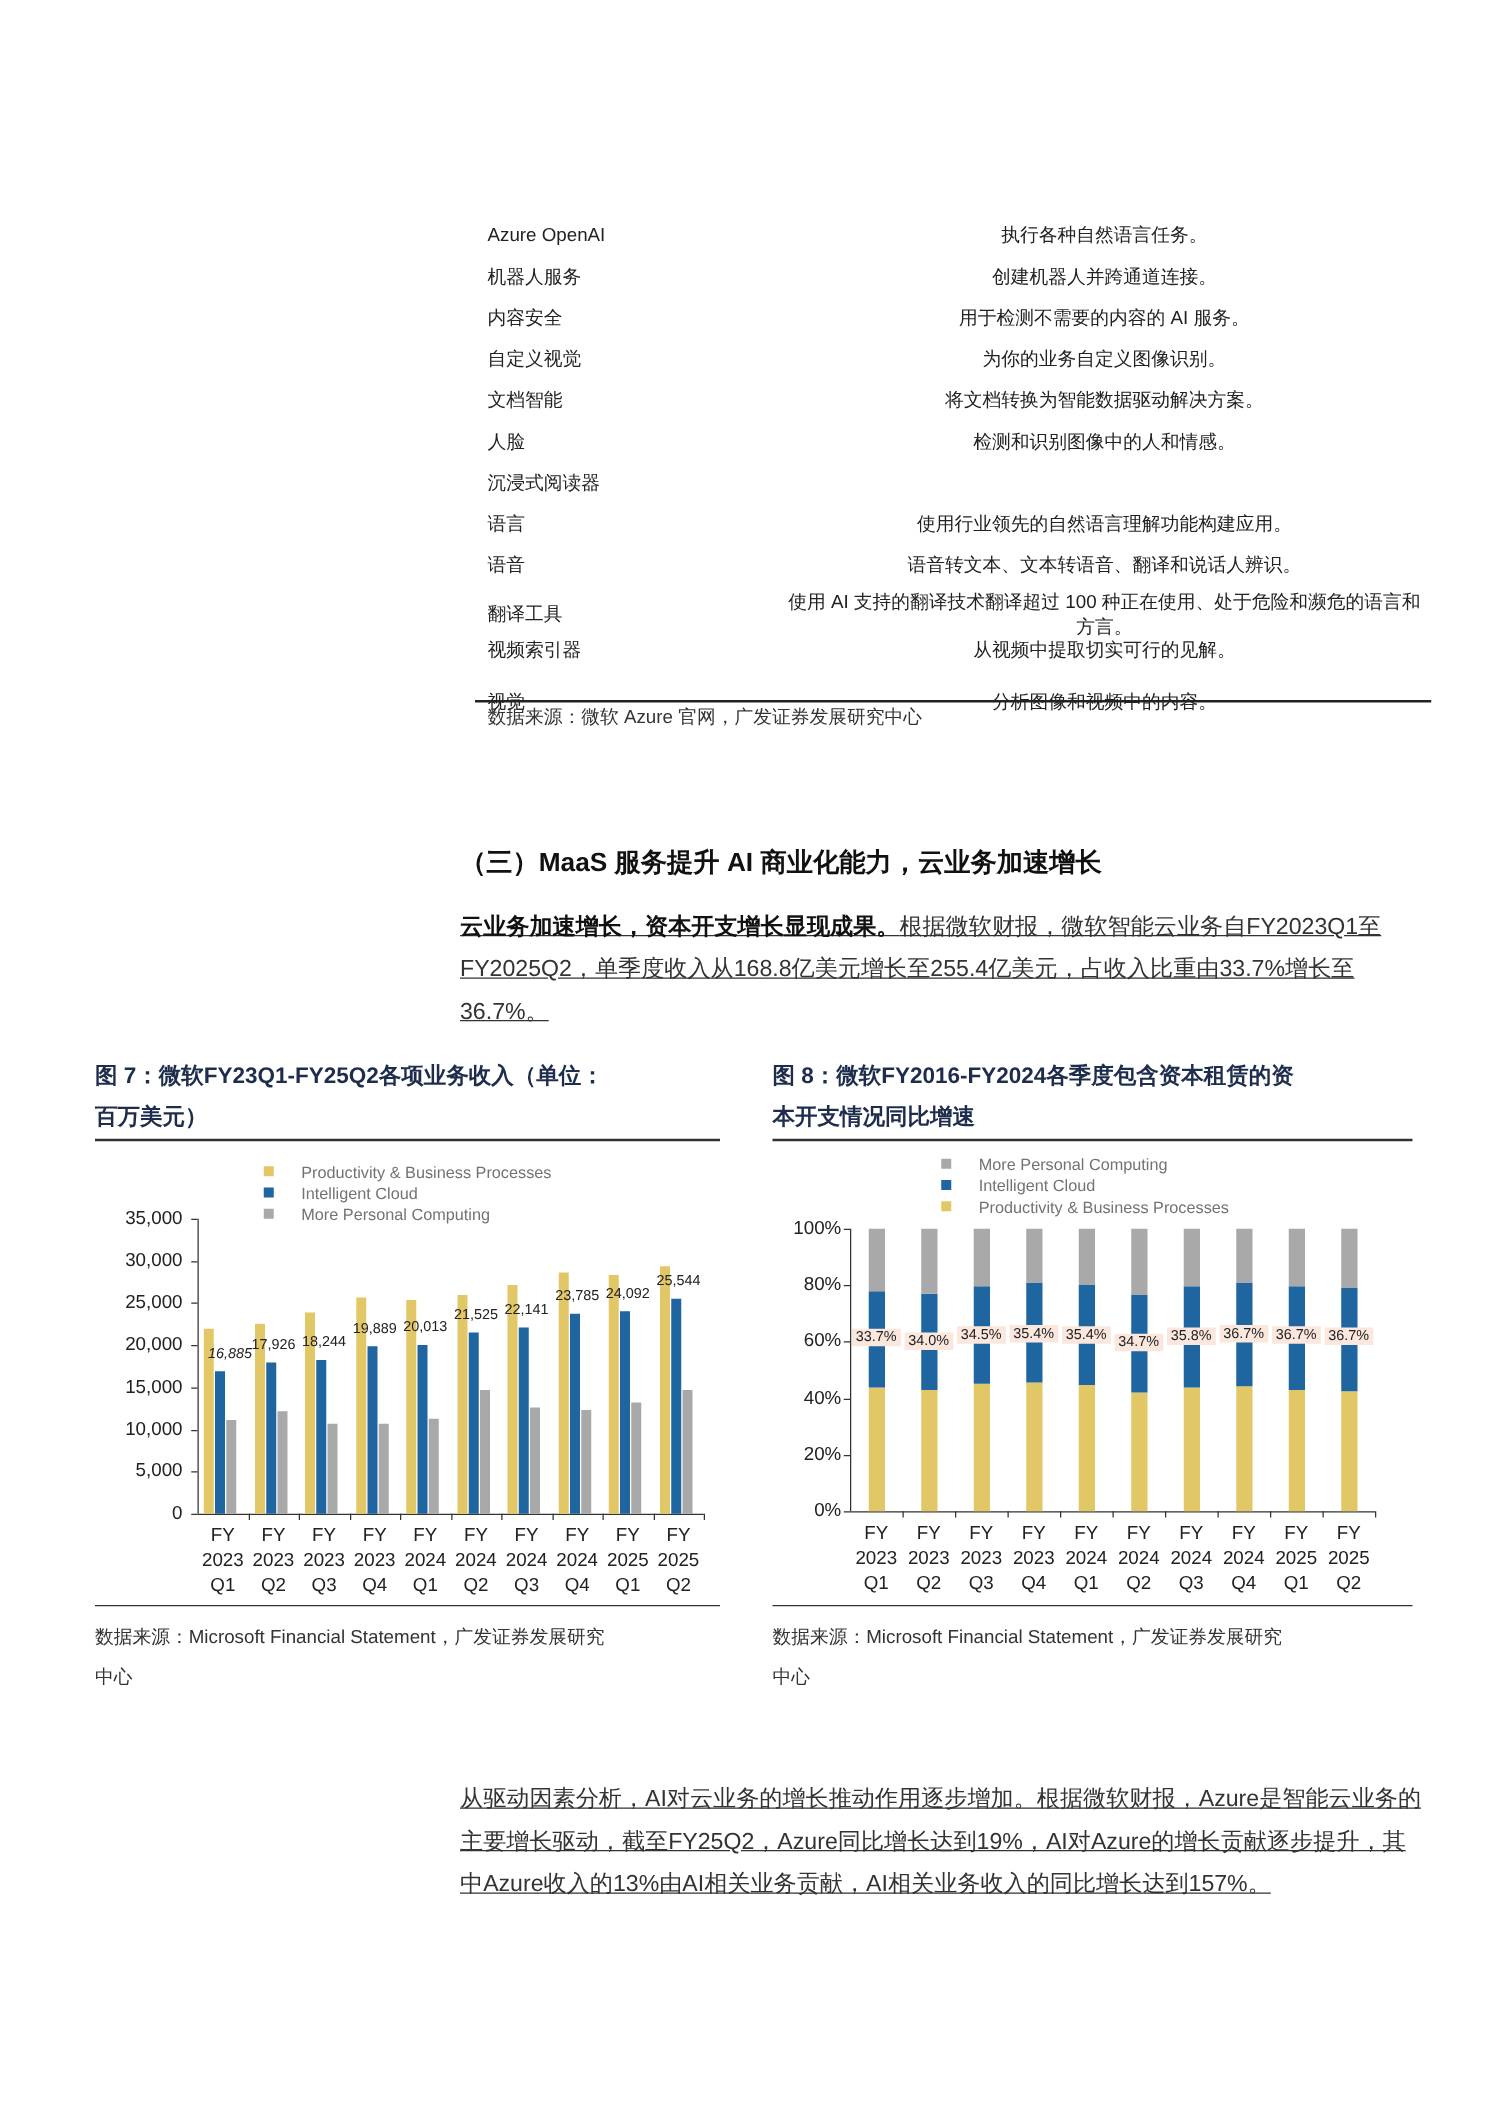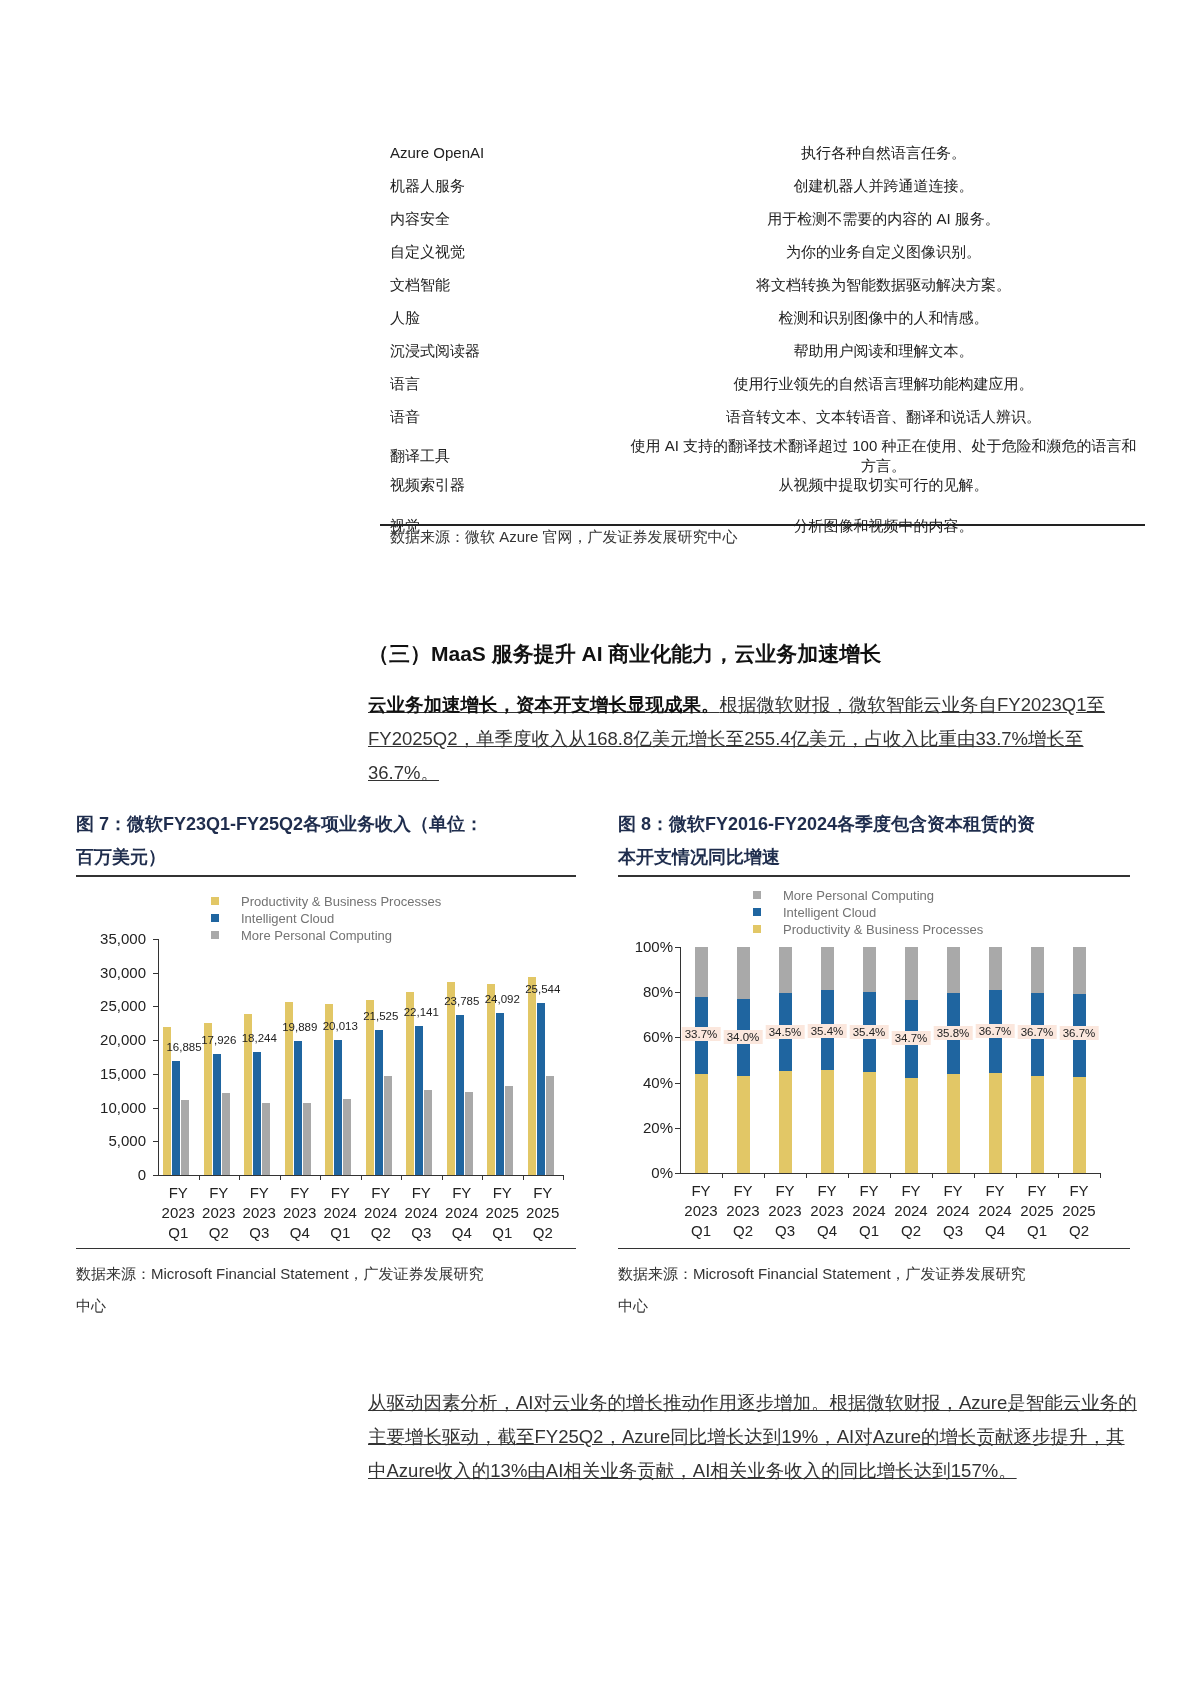--- a/index.html
+++ b/index.html
@@ -1,17 +1,17 @@
 <!DOCTYPE html>
 <html><head>
 <meta charset="utf-8">
 <style>
   html,body{margin:0;padding:0;background:#fff;}
   body{width:1200px;height:1698px;position:relative;overflow:hidden;font-family:"Liberation Sans","DejaVu Sans",sans-serif;color:#222;}
-  .abs{position:absolute;}
+  .abs{position:absolute;margin-top:36px;}
   
   .tbl{left:380px;top:118px;width:765px;}
   .trow{position:relative;display:flex;font-size:15px;line-height:20px;margin-top:25px;}
   .trow .c1{width:240px;padding-left:10px;}
   .trow .c2{flex:1;padding-right:8px;text-align:center;}
   .tbl-rule{left:380px;top:524px;width:765px;height:2px;background:#222;}
   .src{font-size:15px;color:#333;}
   .h3{left:368px;top:640px;font-size:21px;font-weight:bold;color:#111;}
   .para{font-size:18.5px;line-height:34px;color:#333;text-decoration:underline;}
   .para b{color:#111;}
@@ -48,21 +48,20 @@
     <div class="trow" style="position: absolute; top: 132px; width: 765px;">
       <div class="c1">文档智能</div>
       <div class="c2">将文档转换为智能数据驱动解决方案。</div>
     </div>
     <div class="trow" style="position: absolute; top: 165px; width: 765px;">
       <div class="c1">人脸</div>
       <div class="c2">检测和识别图像中的人和情感。</div>
     </div>
     <div class="trow" style="position: absolute; top: 198px; width: 765px;">
       <div class="c1">沉浸式阅读器</div>
-      <div class="c2">帮助用户阅读和理解文本。</div>
     </div>
     <div class="trow" style="position: absolute; top: 231px; width: 765px;">
       <div class="c1">语言</div>
       <div class="c2">使用行业领先的自然语言理解功能构建应用。</div>
     </div>
     <div class="trow" style="position: absolute; top: 264px; width: 765px;">
       <div class="c1">语音</div>
       <div class="c2">语音转文本、文本转语音、翻译和说话人辨识。</div>
     </div>
     <div class="trow" style="position: absolute; top: 293px; width: 765px;">
@@ -114,21 +113,21 @@
     <div class="ytick" style="position:absolute;left:0;top:281px;">0</div>
     <div style="position:absolute;left:77px;top:290px;width:5px;height:1px;background:#333;"></div>
     <div style="position:absolute;left:82px;top:54px;width:1px;height:236px;background:#333;"></div>
     <div style="position:absolute;left:82px;top:290px;width:405px;height:1px;background:#333;"></div>
     <div style="position:absolute;left:122.5px;top:290px;width:1px;height:5px;background:#333;"></div>
     <div style="position:absolute;left:82px;top:54px;width:40.5px;height:236px;">
       <div class="bar" style="left:5px;width:8px;height:148.34285714285716px;background:#e2c766;"></div>
       <div class="bar" style="left:14px;width:8px;height:113.85314285714286px;background:#1f65a0;"></div>
       <div class="bar" style="left:23px;width:8px;height:74.84571428571428px;background:#a9a9a9;"></div>
     </div>
-    <div class="dlabel" style="left:108px;top:156.14685714285713px;">16,885</div>
+    <div class="dlabel" style="left:108px;top:156.14685714285713px;font-style:italic;">16,885</div>
     <div class="xtick" style="position:absolute;left:81.25px;top:298px;">FY<br>2023<br>Q1</div>
     <div style="position:absolute;left:163px;top:290px;width:1px;height:5px;background:#333;"></div>
     <div style="position:absolute;left:122.5px;top:54px;width:40.5px;height:236px;">
       <div class="bar" style="left:5px;width:8px;height:152.38857142857142px;background:#e2c766;"></div>
       <div class="bar" style="left:14px;width:8px;height:120.87245714285714px;background:#1f65a0;"></div>
       <div class="bar" style="left:23px;width:8px;height:82.26285714285714px;background:#a9a9a9;"></div>
     </div>
     <div class="dlabel" style="left:142.75px;top:149.12754285714286px;">17,926</div>
     <div class="xtick" style="position:absolute;left:121.75px;top:298px;">FY<br>2023<br>Q2</div>
     <div style="position:absolute;left:203.5px;top:290px;width:1px;height:5px;background:#333;"></div>

